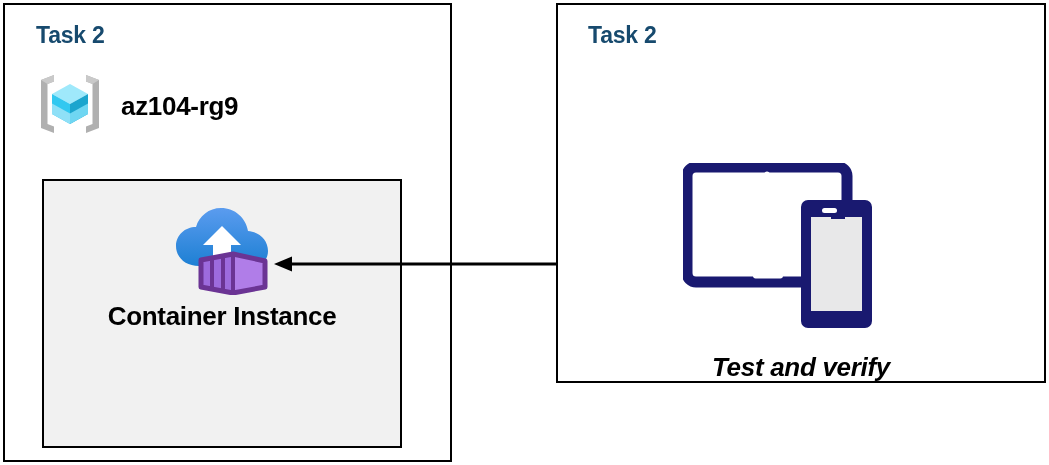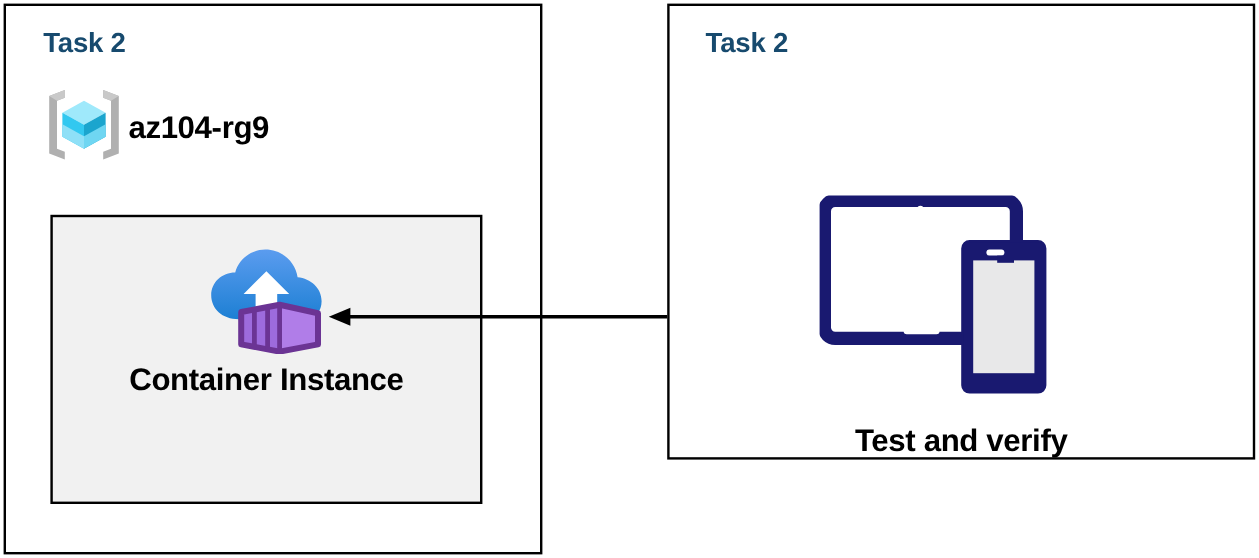--- a/index.html
+++ b/index.html
@@ -46,36 +46,37 @@
   #title-task1 { left: 31px; top: 17px; }
   #title-task2 { left: 30px; top: 17px; }
 
   
   #rg-row {
     position: absolute;
     left: 28px;
     top: 62px;
     display: flex;
     align-items: center;
+    gap: 14px;
   }
   #rg-label {
     font-size: 26px;
     font-weight: bold;
     color: #000000;
     white-space: nowrap;
     letter-spacing: -0.3px;
   }
 
   
   #container-box {
     position: absolute;
     left: 37px;
     top: 174px;
     width: 360px;
-    height: 241px;
+    height: 269px;
     background: #F1F1F1;
     border: 2px solid #000000;
     box-sizing: border-box;
     padding-left: 44px;
   }
   #container-icon-wrap {
     position: absolute;
     left: 50%;
     top: 22px;
     transform: translateX(-50%);
@@ -112,20 +113,21 @@
   #devices-label {
     position: absolute;
     left: 556px;
     top: 352px;
     width: 490px;
     text-align: center;
     font-size: 26px;
     font-weight: bold;
     color: #000000;
     letter-spacing: -0.3px;
+    font-style: italic;
   }
 </style>
 </head>
 <body>
 
 <div id="canvas">
 
   <div class="panel" id="panel-task1">
 
     <div class="panel-title" id="title-task1">Task 2</div>

